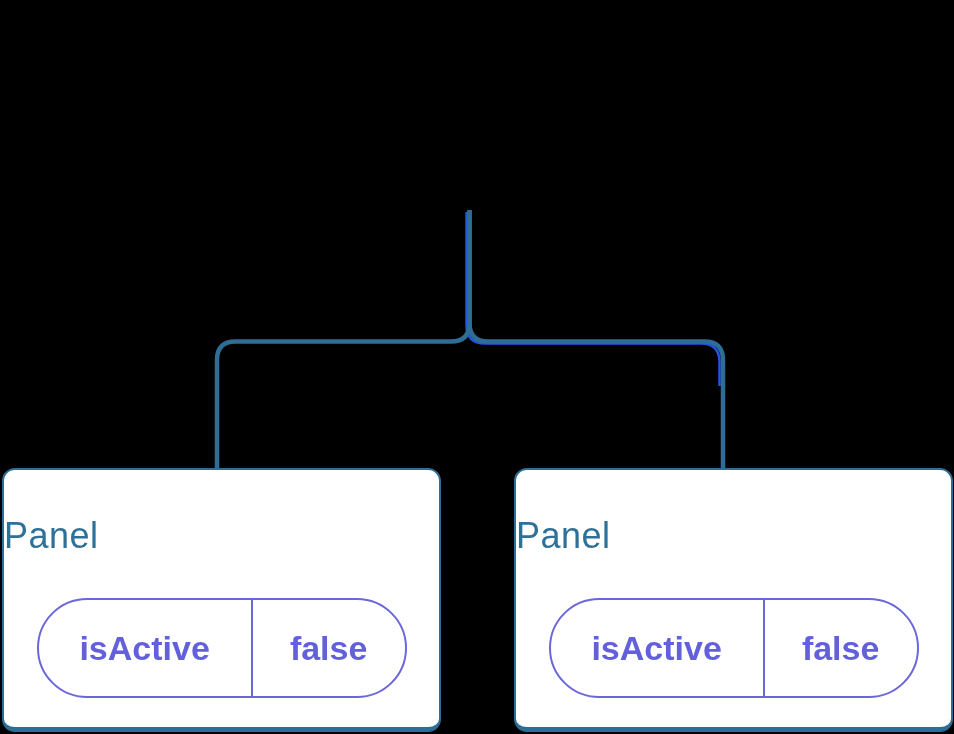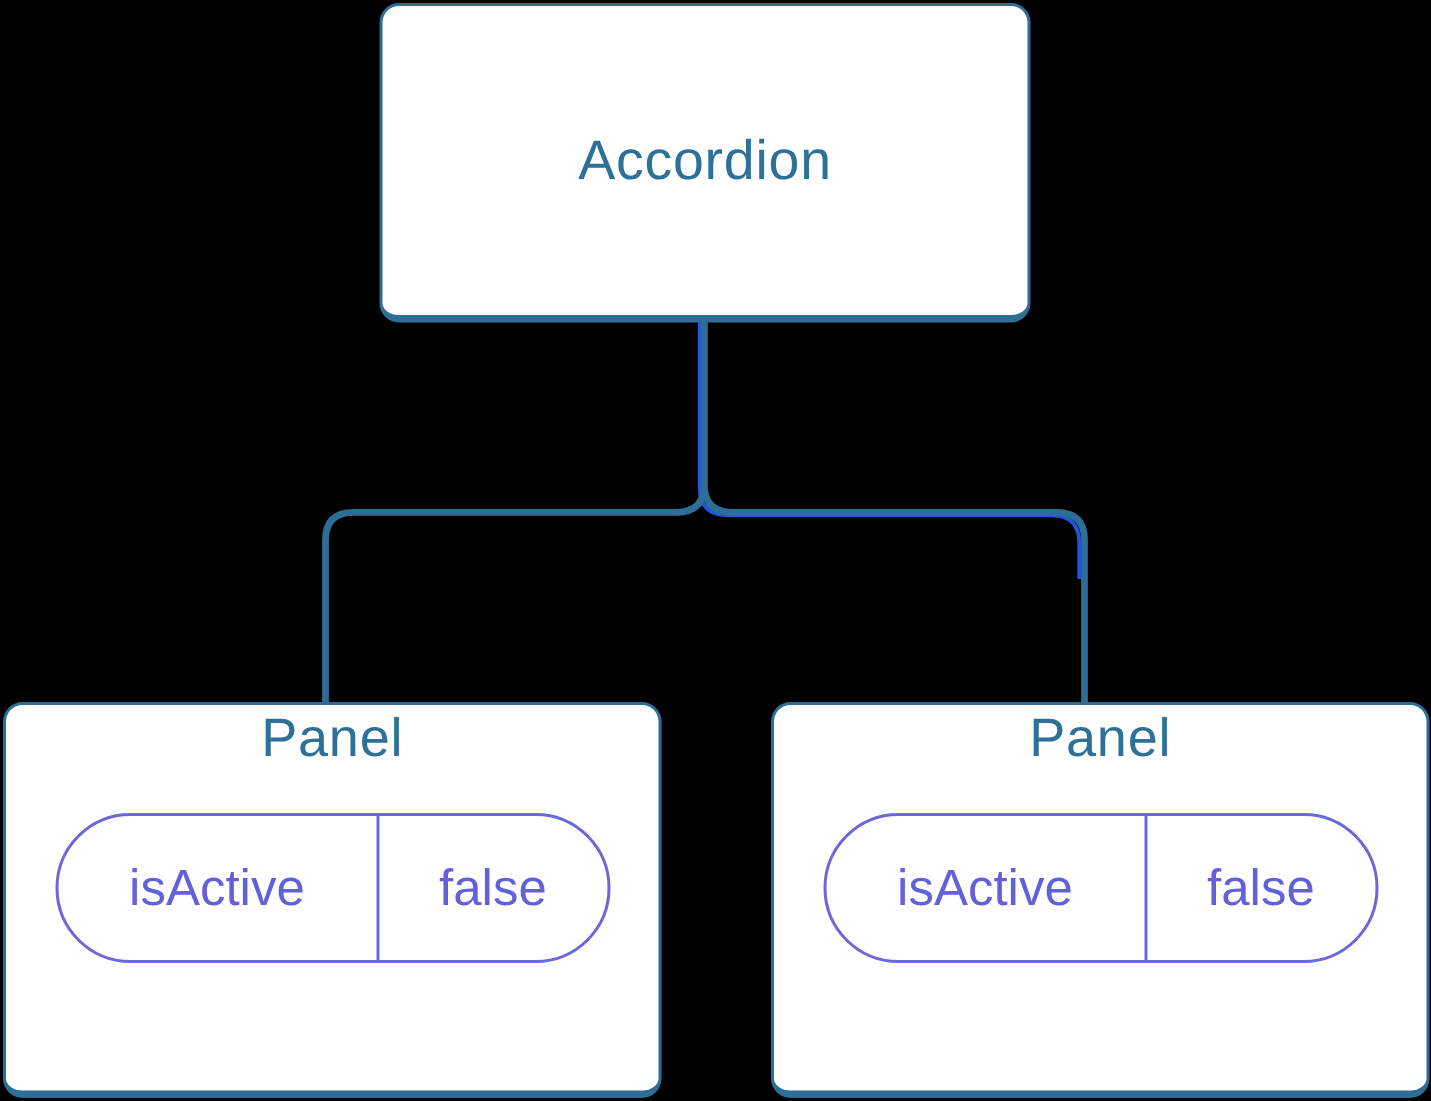--- a/index.html
+++ b/index.html
@@ -57,37 +57,38 @@
     letter-spacing: 0.5px;
   }
   .node-panel {
     top: 468px;
     width: 439px;
     height: 264px;
   }
   .node-panel.left  { left: 2px; }
   .node-panel.right { left: 514px; }
   .panel-title {
-    text-align: center;
+    margin-top: 44px;
     font-size: 36px;
     font-weight: 500;
     line-height: 1.2;
     letter-spacing: 0.5px;
     color: var(--node-text, #2E7198);
   }
   .pill {
     box-sizing: border-box;
     width: 370px;
     height: 100px;
-    margin: 29px auto 0 auto;
+    margin: 41px auto 0 auto;
     border: 2.5px solid var(--pill-border, #6C67DB);
     border-radius: 52px;
     display: flex;
     align-items: stretch;
     background: transparent;
+    font-weight: bold;
   }
   .pill-cell {
     display: flex;
     align-items: center;
     justify-content: center;
     font-size: 34px;
     color: var(--pill-text, #6360DC);
   }
   .pill-key {
     flex: 0 0 58%;
@@ -102,23 +103,20 @@
 <body>
 
 <div class="canvas">
 
   <svg class="edges" width="954" height="734" viewBox="0 0 954 734">
     <path class="edge-blue" d="M466.5 212 V 325 Q466.5 343.5 485 343.5 H 701 Q719.5 343.5 719.5 362 V 386"></path>
     <path class="edge-teal" d="M469.5 210 V 323 Q469.5 341.5 451 341.5 H 235.5 Q217 341.5 217 360 V 470"></path>
     <path class="edge-teal" d="M469.5 210 V 323 Q469.5 341.5 488 341.5 H 704.5 Q723 341.5 723 360 V 470"></path>
   </svg>
 
-  <div class="node node-root">
-    <span>Accordion</span>
-  </div>
 
   <div class="node node-panel left">
     <div class="panel-title">Panel</div>
     <div class="pill">
       <div class="pill-cell pill-key">isActive</div>
       <div class="pill-cell pill-value">false</div>
     </div>
   </div>
 
   <div class="node node-panel right">

